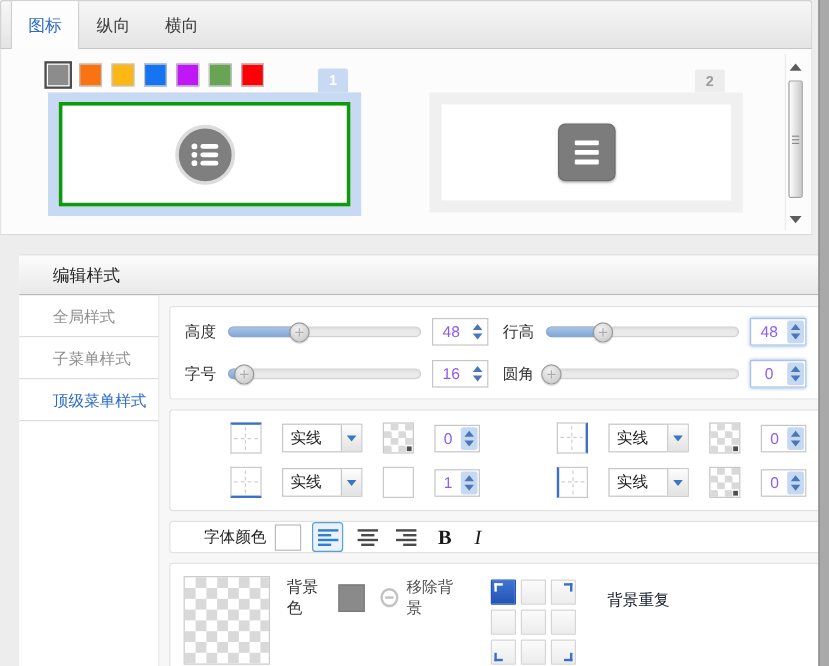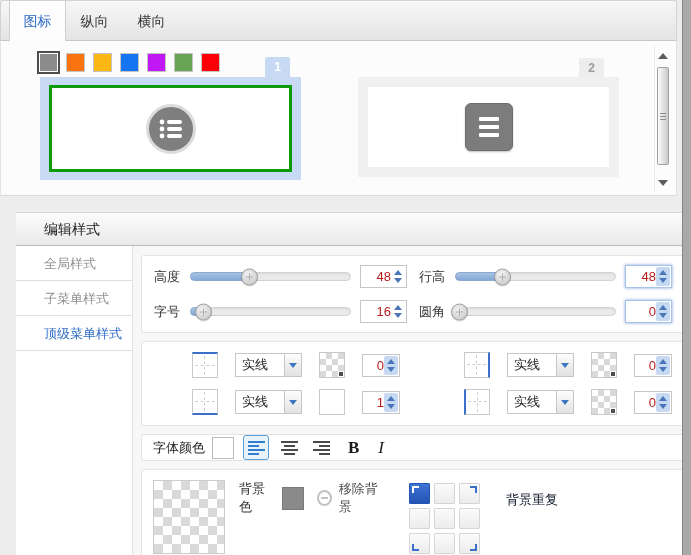--- a/index.html
+++ b/index.html
@@ -74,21 +74,21 @@
     box-shadow:inset 0 1px 2px rgba(0,0,0,.08); cursor:pointer; }
   .slider .fill { position:absolute; left:-1px; top:-1px; bottom:-1px; min-width:5px;
     background:linear-gradient(#a9c3e3,#83a9d7); border:1px solid #8aa9cf; border-radius:5px 2px 2px 5px; }
   .thumb { position:absolute; right:-9px; top:50%; transform:translateY(-50%); width:17px; height:17px; border-radius:50%;
     background:radial-gradient(circle at 40% 32%, #f2f2f2, #c3c3c3); border:1px solid #9a9a9a; box-shadow:0 1px 1px rgba(0,0,0,.18); }
   .thumb::before { content:''; position:absolute; left:4px; right:4px; top:7px; height:1px; background:#adadad; }
   .thumb::after  { content:''; position:absolute; top:4px; bottom:4px; left:7px; width:1px; background:#adadad; }
 
   
   .stepper { display:flex; align-items:center; width:47px; height:23px; border:1px solid #c6c6c6; background:#fff; flex:none; }
-  .stepper .num { flex:1; text-align:right; font-size:13px; color:#b91c1c; }
+  .stepper .num { flex:1; text-align:center; font-size:13px; color:#8b5cf6; }
   .arrows { width:14px; height:19px; margin-right:1px; display:flex; flex-direction:column; align-items:center; justify-content:center; gap:3px; cursor:pointer; }
   .arr { width:0; height:0; border-left:4px solid transparent; border-right:4px solid transparent; }
   .arr.up { border-bottom:5px solid #4b76b8; }
   .arr.dn { border-top:5px solid #4b76b8; }
   .stepper.hl { border-color:#a9c3e6; box-shadow:0 0 3px rgba(110,155,215,.9); }
   .stepper.hl .arrows, .stepper.sm .arrows { background:#c6d9f3; border-radius:2px; }
   .stepper.sm { width:38px; }
   .stepper.sm .num { font-size:13px; }
 
   
@@ -107,21 +107,21 @@
   .dd .btn { width:17px; border-left:1px solid #c6c6c6; background:linear-gradient(#fdfdfd,#e2e2e2);
     display:flex; align-items:center; justify-content:center; }
   .dd .btn i { width:0; height:0; border-left:4px solid transparent; border-right:4px solid transparent; border-top:5px solid #3b76c0; }
 
   .bswatch { width:26px; height:26px; border:1px solid #c9c9c9; position:relative; flex:none; cursor:pointer; }
   .checker { background-image:conic-gradient(#d9d9d9 25%, #fff 25% 50%, #d9d9d9 50% 75%, #fff 75%); background-size:12px 12px; }
   .bswatch.checker::after { content:''; position:absolute; right:1px; bottom:1px; width:4px; height:4px; background:#4e4e4e; }
   .bswatch.white { background:#fff; }
 
   
-  .box-font { height:43px; display:flex; align-items:center; padding:0 11px; gap:7px; }
+  .box-font { height:43px; display:flex; align-items:center; padding:0 28px; gap:7px; }
   .f-label { font-size:13px; color:#222; }
   .f-swatch { width:22px; height:22px; border:1px solid #bbb; margin-right:2px; cursor:pointer; }
   .alignbtn { width:26px; height:25px; display:flex; flex-direction:column; justify-content:center; gap:2px; padding:0 4px;
     align-items:flex-start; cursor:pointer; border:1px solid transparent; }
   .alignbtn span { height:2px; background:#4a4a4a; }
   .alignbtn .l { width:17px; } .alignbtn .s { width:11px; }
   .alignbtn.a-center { align-items:center; } .alignbtn.a-right { align-items:flex-end; }
   .alignbtn.active { border:1px solid #5c9fd6; background:#eaf3fb; border-radius:3px; }
   .alignbtn.active span { background:#2f7ed0; }
   .style-b { font-family:"Liberation Serif",serif; font-weight:bold; font-size:17px; color:#1a1a1a; margin-left:6px; cursor:pointer; }

